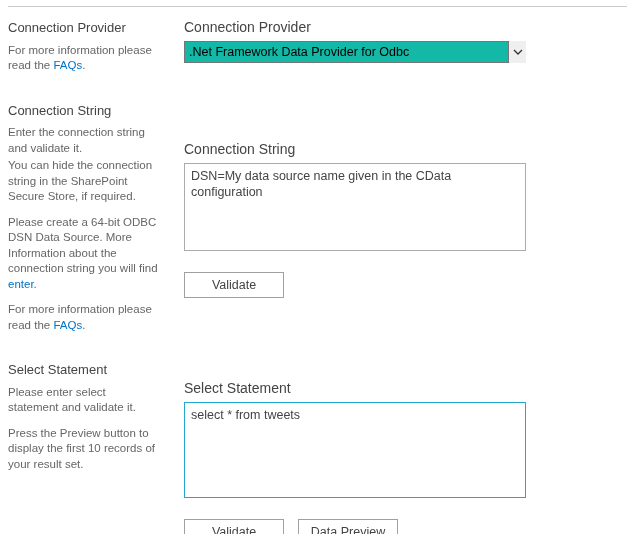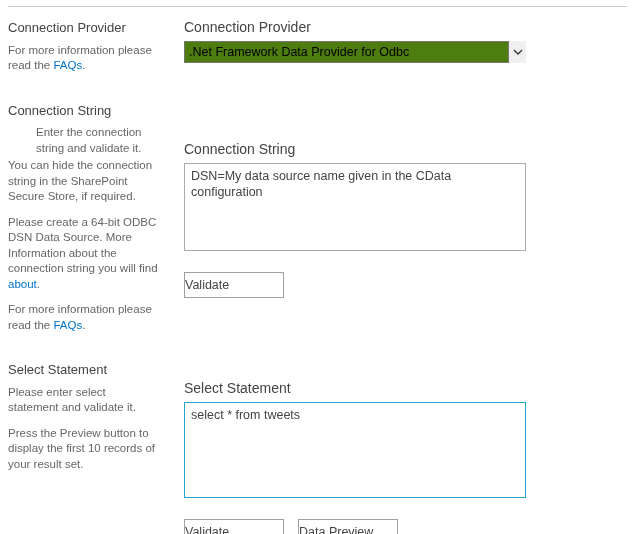--- a/index.html
+++ b/index.html
@@ -57,21 +57,21 @@
     .select-wrap {
       position: relative;
       width: 342px;
     }
     select {
       width: 100%;
       font-family: inherit;
       font-size: 12.5px;
       padding: 3px 22px 3px 4px;
       border: 1px solid #767676;
-      background: #4d7c0f;
+      background: #14b8a6;
       appearance: none;
       -webkit-appearance: none;
     }
     .select-arrow {
       position: absolute;
       right: 0;
       top: 0;
       bottom: 0;
       width: 18px;
       border-left: 1px solid #767676;
@@ -96,21 +96,21 @@
     .ta-ss { height: 96px; border: 1px solid #22a7d0; }
     .btn-row { margin-top: 18px; display: flex; gap: 14px; }
     .btn {
       font-family: inherit;
       font-size: 12.5px;
       color: #444;
       background: #fff;
       border: 1px solid #a0a0a0;
       padding: 5px 0;
       width: 100px;
-      text-align: left;
+      text-align: center;
       cursor: pointer;
     }
   </style>
 </head>
 <body>
 
 <div class="topline"></div>
 
 <div class="container">
 
@@ -118,24 +118,24 @@
 
     <div>
       <div class="section-title-left">Connection Provider</div>
       <p>
         <span>For more information please read the </span><span class="link">FAQs</span><span>.</span>
       </p>
     </div>
 
     <div style="margin-top:28px;">
       <div class="section-title-left">Connection String</div>
-      <p style="margin-bottom:2px;margin-left:28px;">Enter the connection string and validate it.</p>
+      <p style="margin-bottom:2px;">Enter the connection string and validate it.</p>
       <p>You can hide the connection string in the SharePoint Secure Store, if required.</p>
       <p>
-        <span>Please create a 64-bit ODBC DSN Data Source. More Information about the connection string you will find </span><span class="link">about</span><span>.</span>
+        <span>Please create a 64-bit ODBC DSN Data Source. More Information about the connection string you will find </span><span class="link">enter</span><span>.</span>
       </p>
       <p>
         <span>For more information please read the </span><span class="link">FAQs</span><span>.</span>
       </p>
     </div>
 
     <div style="margin-top:28px;">
       <div class="section-title-left">Select Statement</div>
       <p>Please enter select statement and validate it.</p>
       <p>Press the Preview button to display the first 10 records of your result set.</p>

